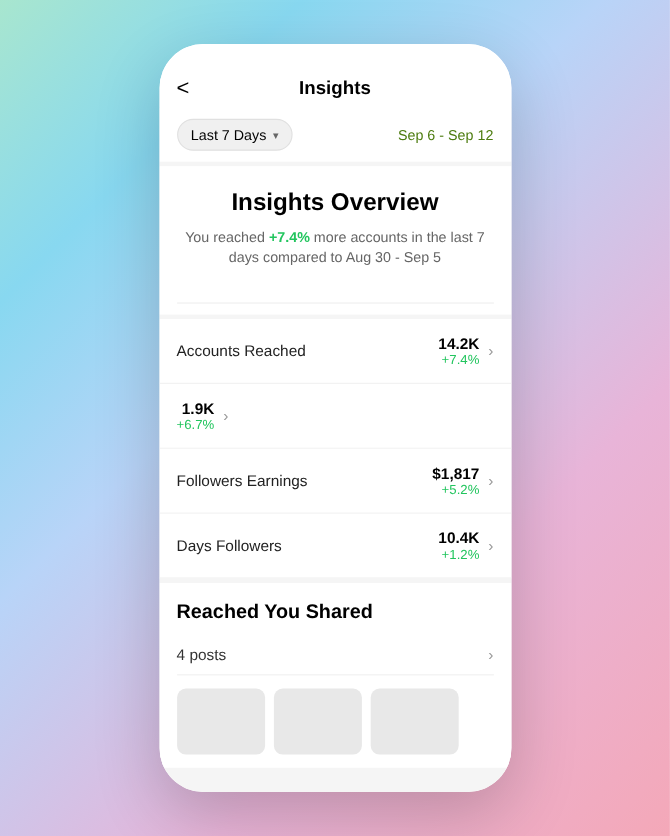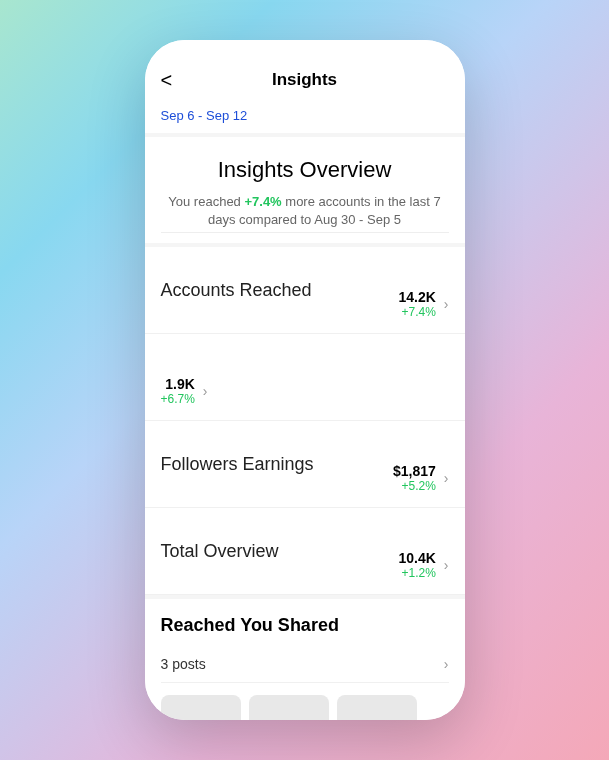--- a/index.html
+++ b/index.html
@@ -86,44 +86,44 @@
       cursor: pointer;
     }
 
     .filter-pill .chevron {
       font-size: 10px;
       color: #666;
     }
 
     .date-range {
       font-size: 13px;
-      color: #1d4ed8;
+      color: #4d7c0f;
       font-weight: 400;
     }
 
     .overview-section {
       background: #fff;
       padding: 20px 16px 10px;
       margin-bottom: 4px;
     }
 
     .overview-title {
       font-size: 22px;
-      font-weight: 400;
+      font-weight: 700;
       color: #000;
       text-align: center;
       margin-bottom: 10px;
     }
 
     .overview-desc {
       font-size: 13px;
       color: #666;
       text-align: center;
       line-height: 1.4;
-      margin-bottom: 3px;
+      margin-bottom: 32px;
     }
 
     .overview-desc .highlight {
       color: #22c55e;
       font-weight: 600;
     }
 
     .divider {
       height: 1px;
       background: #eee;
@@ -134,30 +134,29 @@
       display: flex;
       align-items: center;
       justify-content: space-between;
       padding: 14px 16px;
       background: #fff;
       border-bottom: 1px solid #f0f0f0;
       cursor: pointer;
     }
 
     .metric-label {
-      font-size: 18px;
+      font-size: 14px;
       color: #222;
       font-weight: 400;
     }
 
     .metric-right {
       display: flex;
       align-items: center;
       gap: 8px;
-      margin-top: 28px;
     }
 
     .metric-value-block {
       text-align: right;
     }
 
     .metric-value {
       font-size: 14px;
       font-weight: 600;
       color: #000;
@@ -222,20 +221,24 @@
   <div class="status-bar"></div>
 
   <div class="header">
     <span class="back-btn">&lt;</span>
     <span class="header-title">Insights</span>
   </div>
 
   <div class="scroll-content">
 
     <div class="date-filter-bar">
+      <div class="filter-pill">
+        <span>Last 7 Days</span>
+        <span class="chevron">▾</span>
+      </div>
       <span class="date-range">Sep 6 - Sep 12</span>
     </div>
 
     <div class="overview-section">
       <div class="overview-title">Insights Overview</div>
       <div class="overview-desc">
         <span>You reached </span><span class="highlight">+7.4%</span><span> more accounts in the last 7 days compared to Aug 30 - Sep 5</span>
       </div>
       <div class="divider"></div>
     </div>
@@ -265,35 +268,35 @@
       <span class="metric-label">Followers Earnings</span>
       <div class="metric-right">
         <div class="metric-value-block">
           <div class="metric-value">$1,817</div>
           <div class="metric-change">+5.2%</div>
         </div>
         <span class="chevron-right">›</span>
       </div>
     </div>
         <div class="metric-row">
-      <span class="metric-label">Total Overview</span>
+      <span class="metric-label">Days Followers</span>
       <div class="metric-right">
         <div class="metric-value-block">
           <div class="metric-value">10.4K</div>
           <div class="metric-change">+1.2%</div>
         </div>
         <span class="chevron-right">›</span>
       </div>
     </div>
       </div>
 
     <div class="content-section">
       <div class="content-title">Reached You Shared</div>
       <div class="posts-row">
-        <span class="posts-label">3 posts</span>
+        <span class="posts-label">4 posts</span>
         <span class="chevron-right">›</span>
       </div>
       <div class="thumbnails-row">
         <div class="thumbnail"></div>
         <div class="thumbnail"></div>
         <div class="thumbnail"></div>
       </div>
     </div>
 
   </div>

